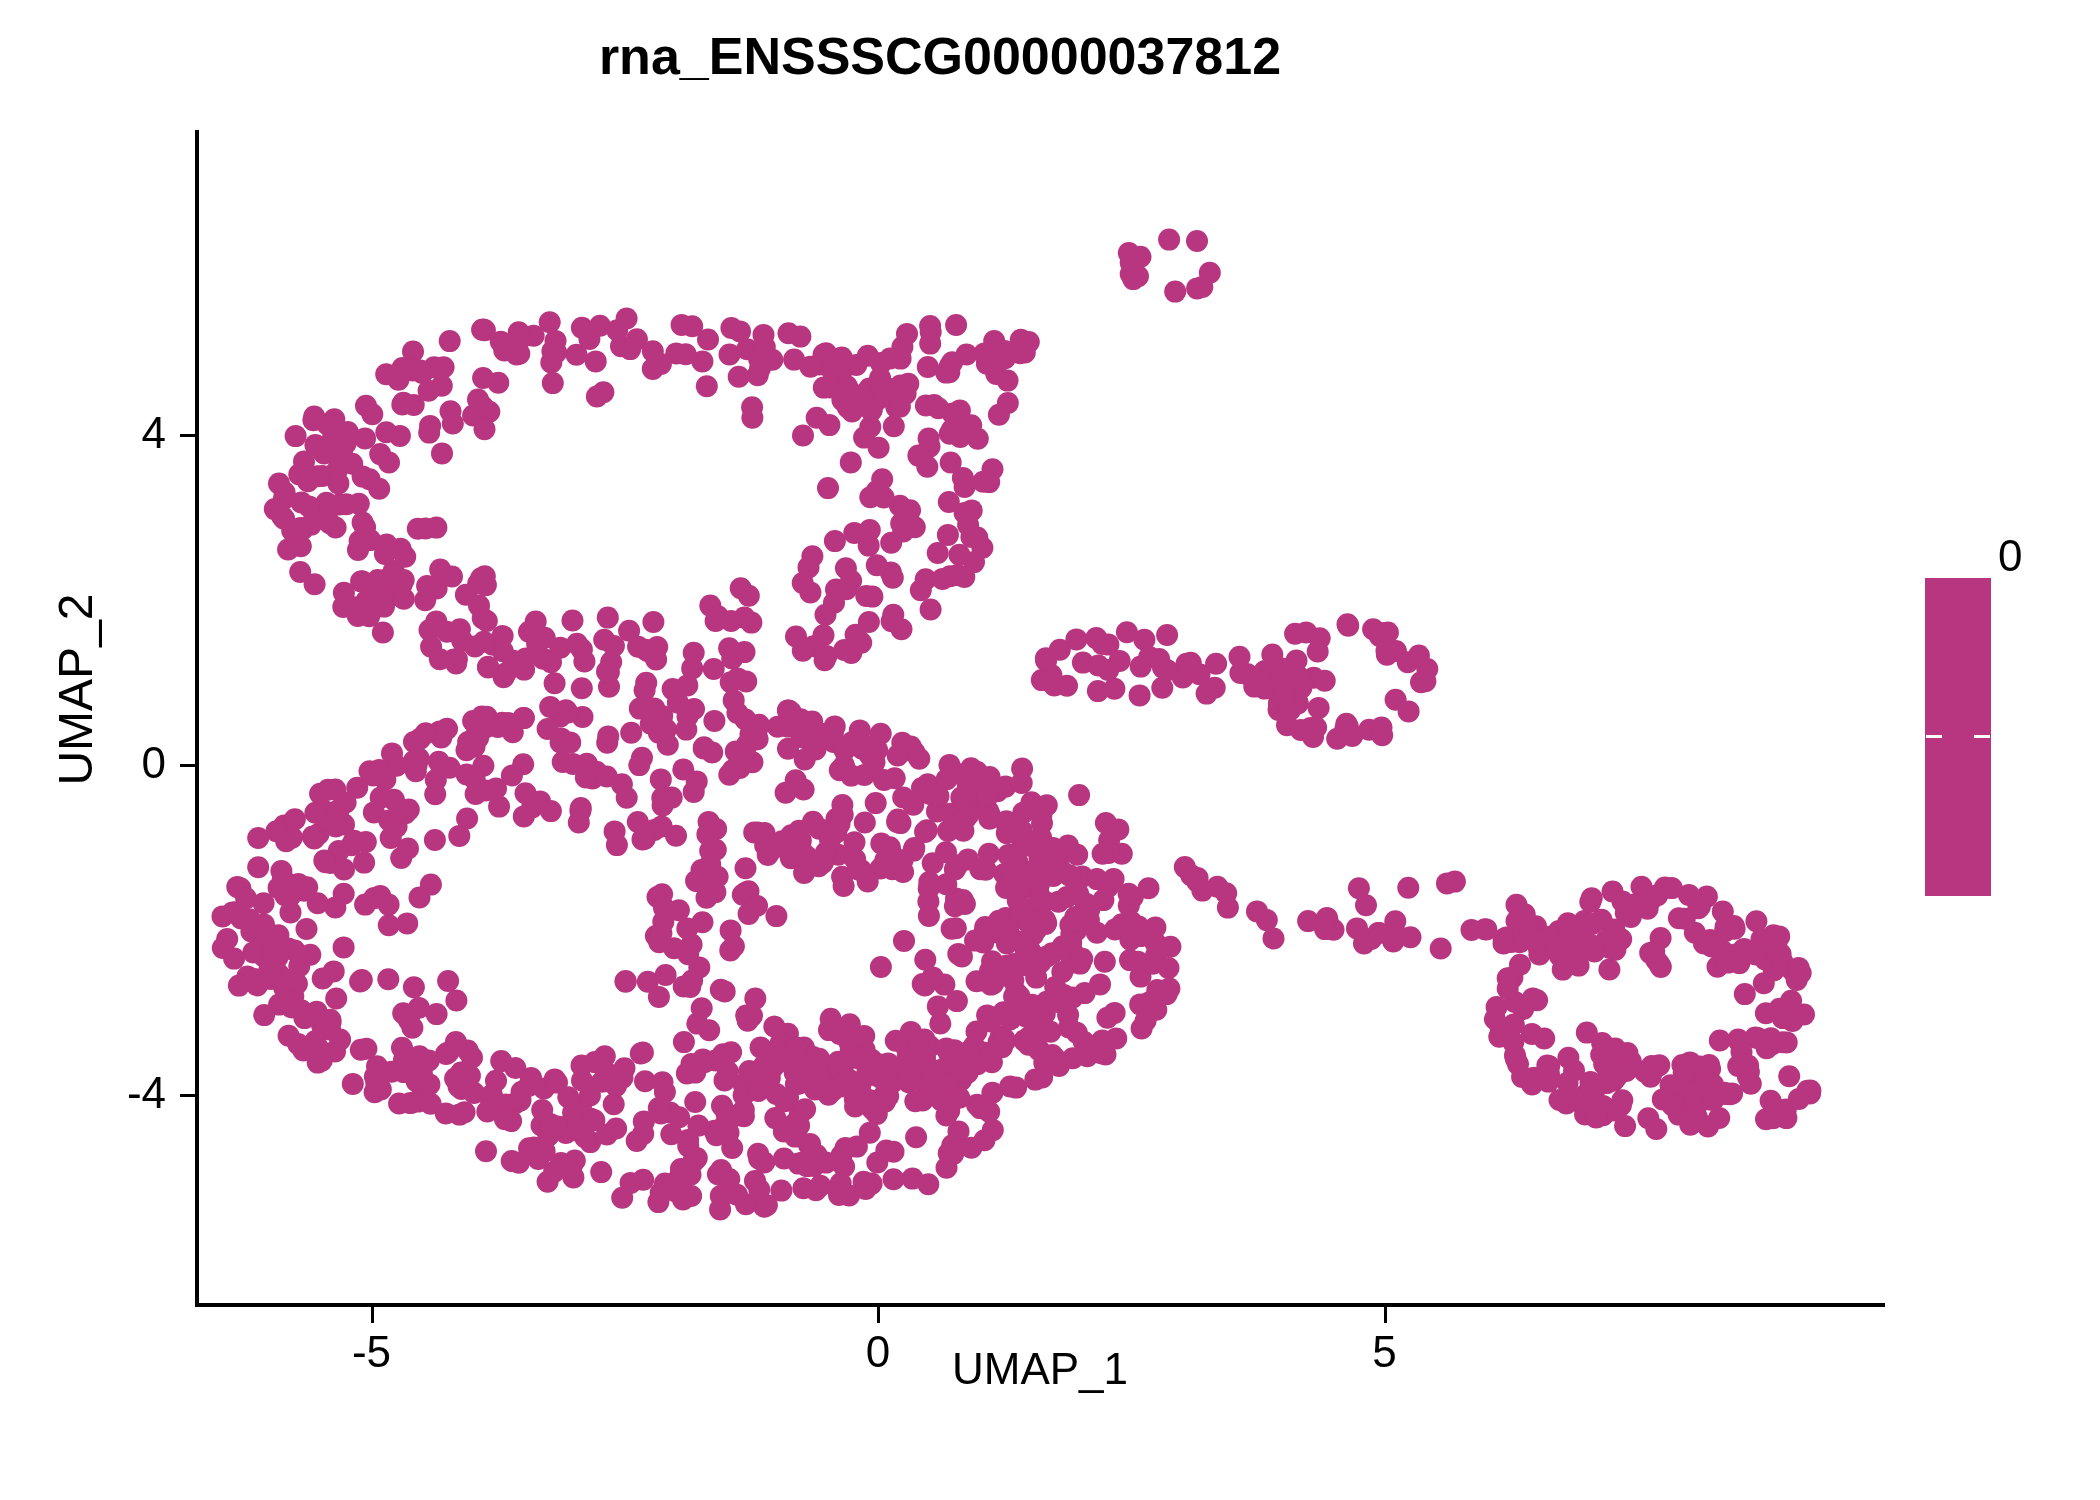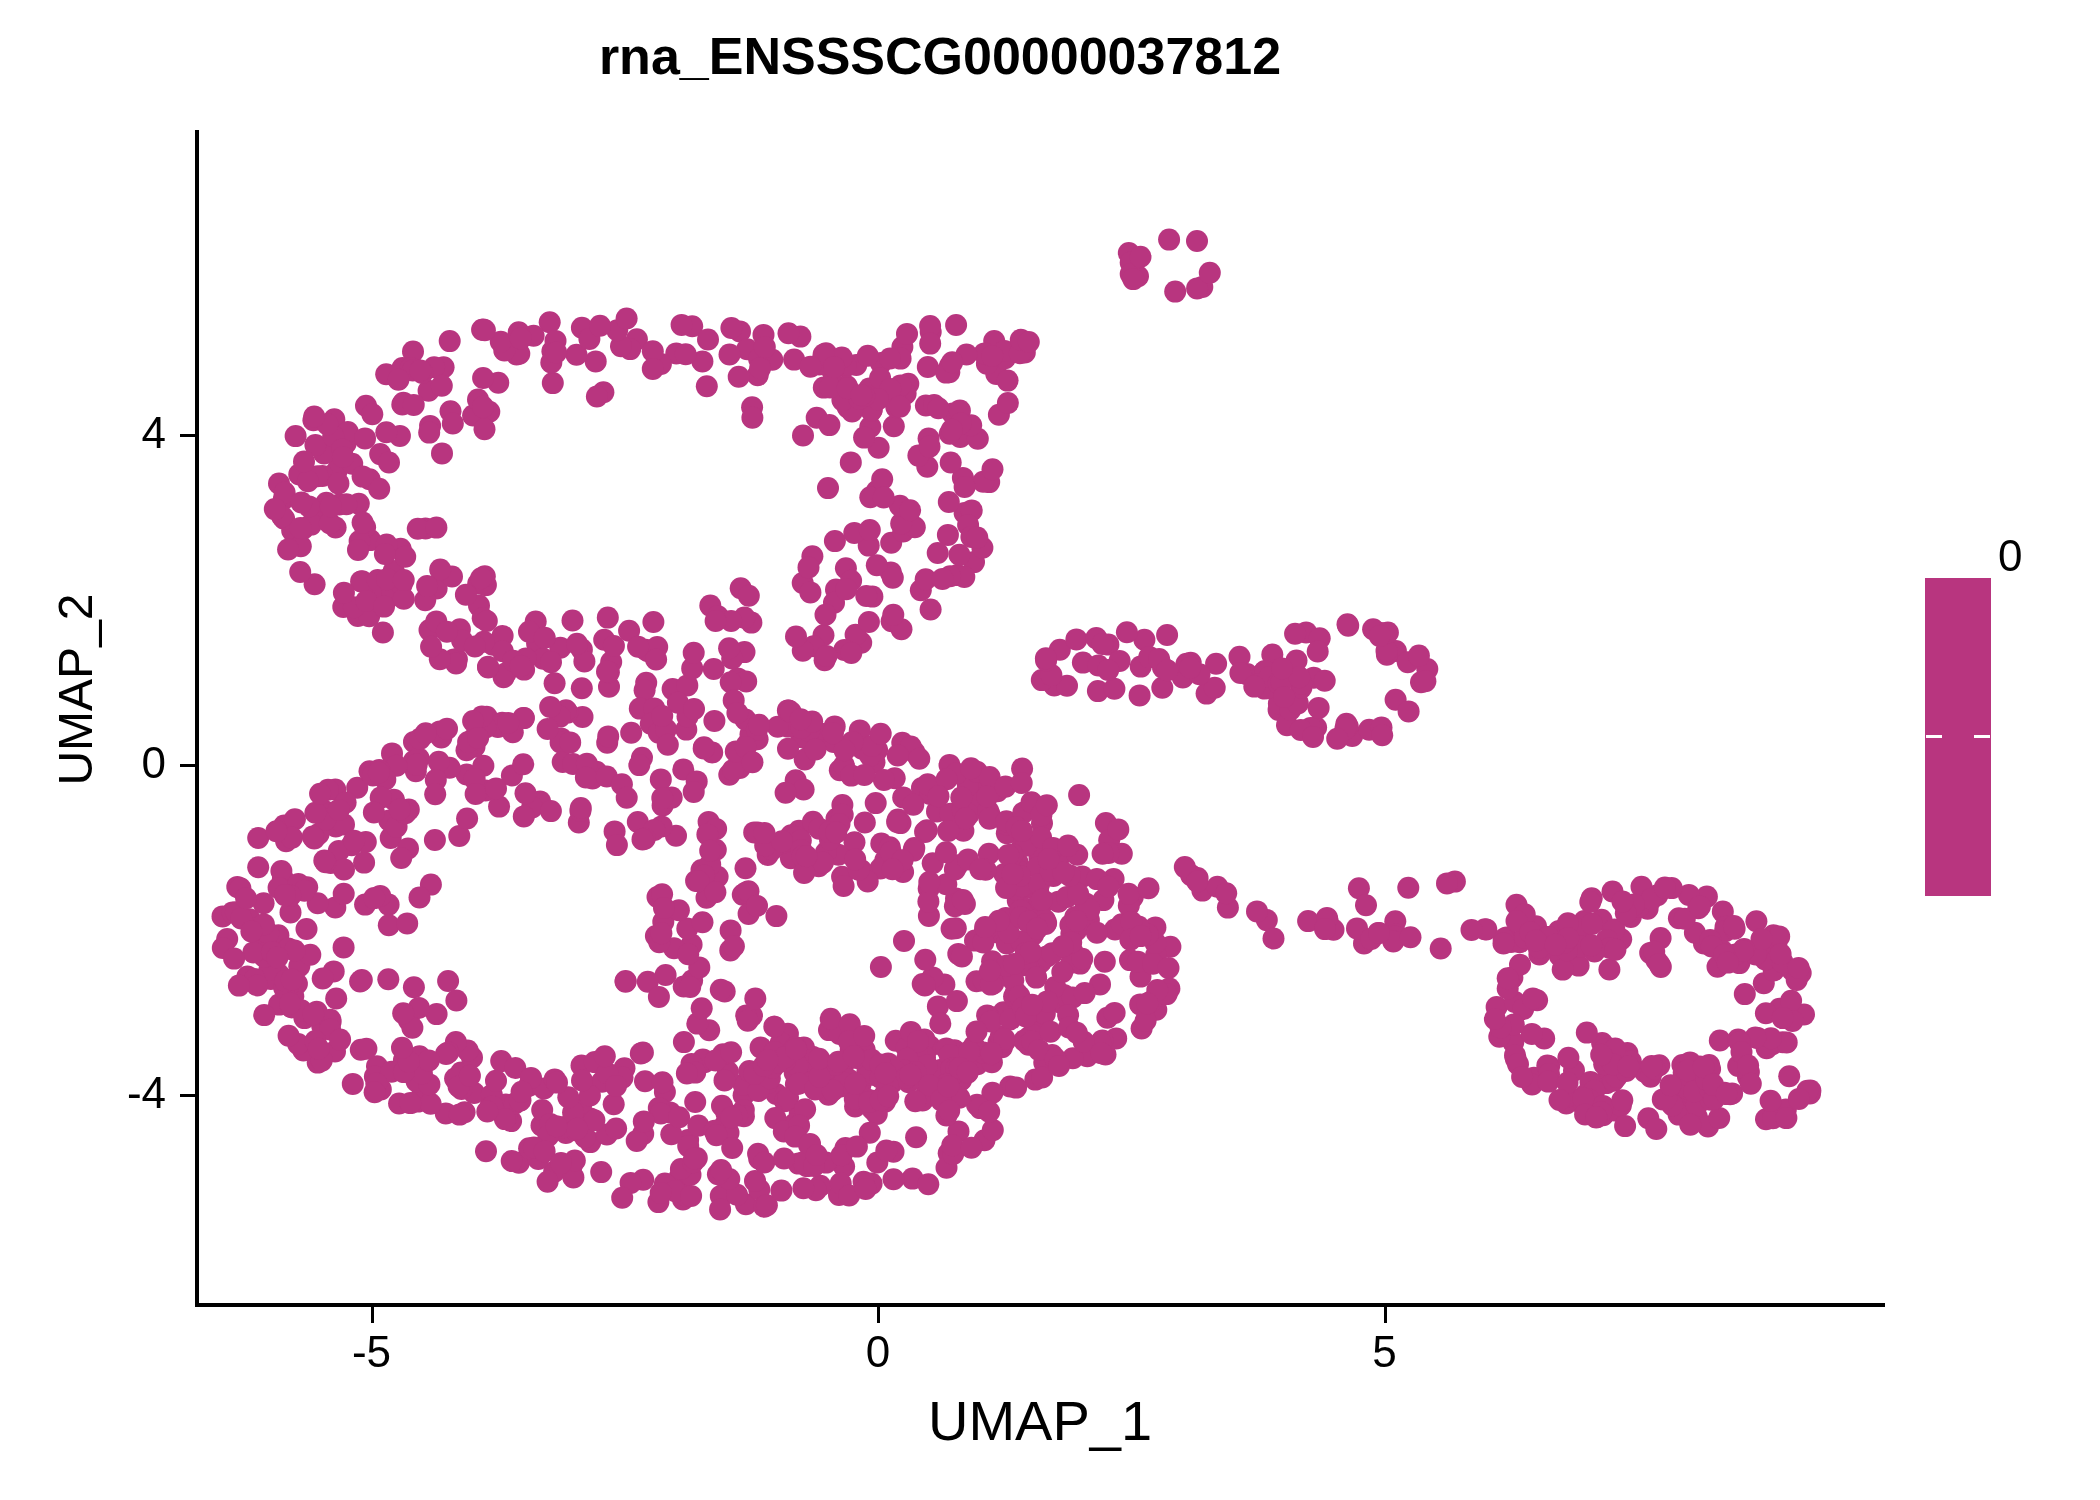--- a/index.html
+++ b/index.html
@@ -71,24 +71,24 @@
     top: 1330px;
     width: 140px;
     text-align: center;
     font-size: 44px;
     color: #000000;
     line-height: 1;
   }
   #x-axis-title {
     position: absolute;
     left: 195px;
-    top: 1388px;
+    top: 1344px;
     width: 1690px;
     text-align: center;
-    font-size: 56px;
+    font-size: 44px;
     color: #000000;
   }
   #y-axis-title {
     position: absolute;
     left: -205px;
     top: 662px;
     width: 560px;
     text-align: center;
     font-size: 48px;
     color: #000000;

